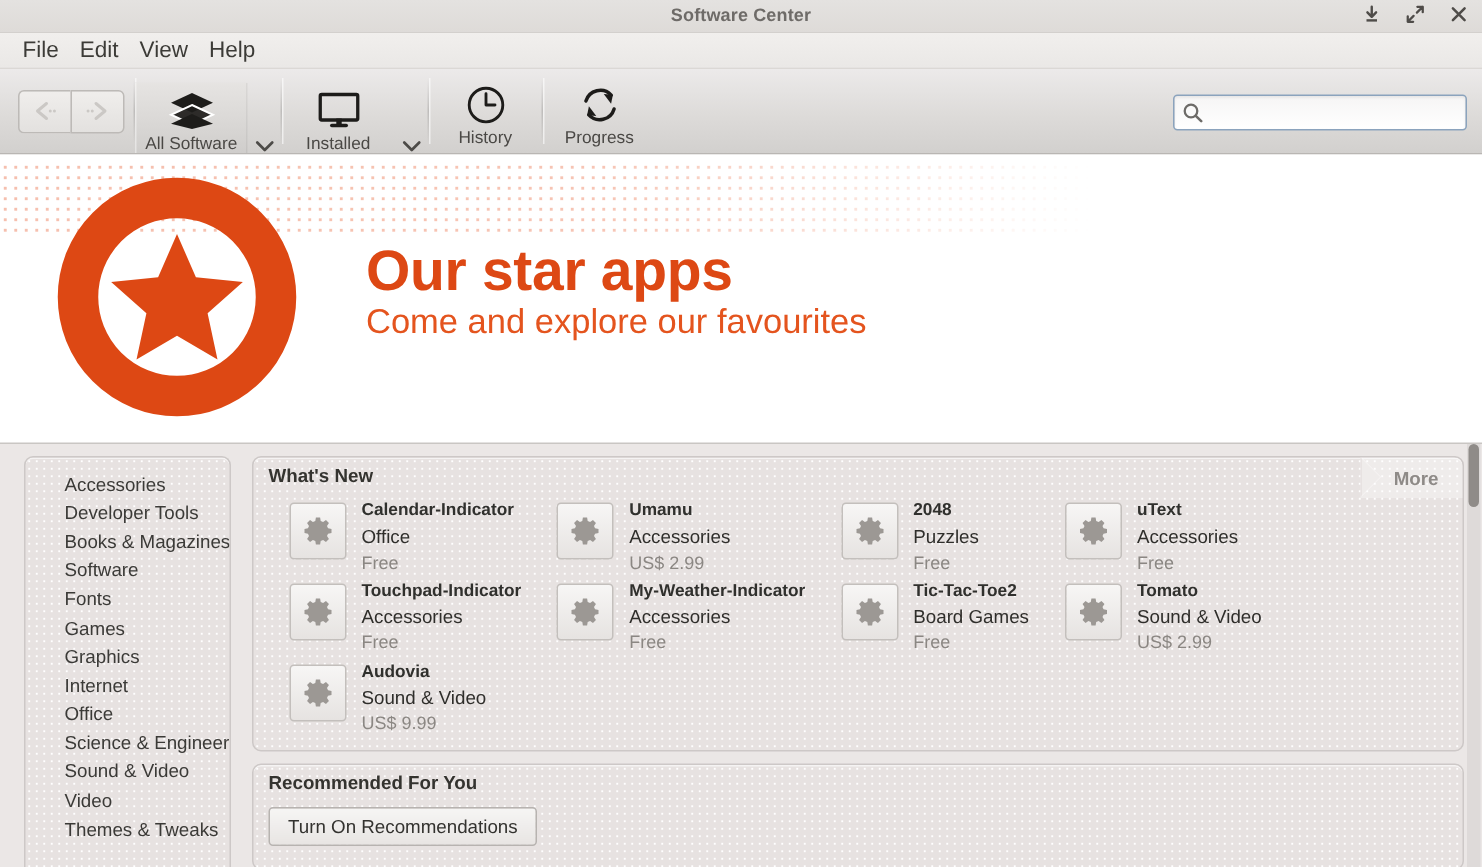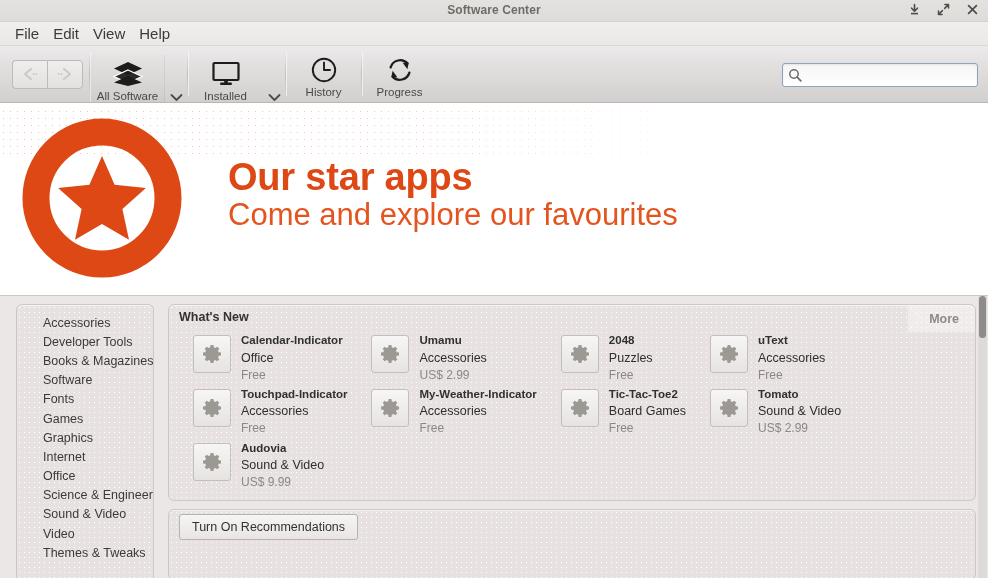--- a/index.html
+++ b/index.html
@@ -169,33 +169,33 @@
     background-size: 7px 7px;
     -webkit-mask-image: linear-gradient(to right, rgba(0,0,0,0.55) 0%, rgba(0,0,0,0.5) 55%, rgba(0,0,0,0) 100%);
     mask-image: linear-gradient(to right, rgba(0,0,0,0.55) 0%, rgba(0,0,0,0.5) 55%, rgba(0,0,0,0) 100%);
     opacity: 0.75;
   }
   .banner-inner {
     position: relative;
     display: flex;
     align-items: center;
     height: 100%;
-    padding-left: 22px;
+    padding-left: 38px;
   }
   .star-logo { flex: 0 0 auto; margin-right: 46px; }
   .banner-text { padding-bottom: 8px; }
   .banner-title {
     font-size: 38px;
     font-weight: bold;
     color: #dd4814;
     line-height: 1.05;
     letter-spacing: -0.2px;
   }
   .banner-sub {
-    font-size: 31px;
+    font-size: 23px;
     color: #e4541e;
     line-height: 1.1;
   }
 
   
   .lower {
     position: relative;
     height: 276px;
     background: #ebe7e6;
     display: flex;
@@ -686,20 +686,23 @@
               <div class="app-name"></div>
               <div class="app-cat"></div>
               <div class="app-price"></div>
             </div>
           </div>
 
         </div>
       </div>
 
       <div class="panel panel-rec">
+        <div class="panel-head">
+          <div class="panel-title">Recommended For You</div>
+        </div>
         <button class="rec-btn">Turn On Recommendations</button>
       </div>
 
     </div>
 
     <div class="scrollbar">
       <div class="scroll-track"></div>
       <div class="scroll-thumb"></div>
     </div>
 

